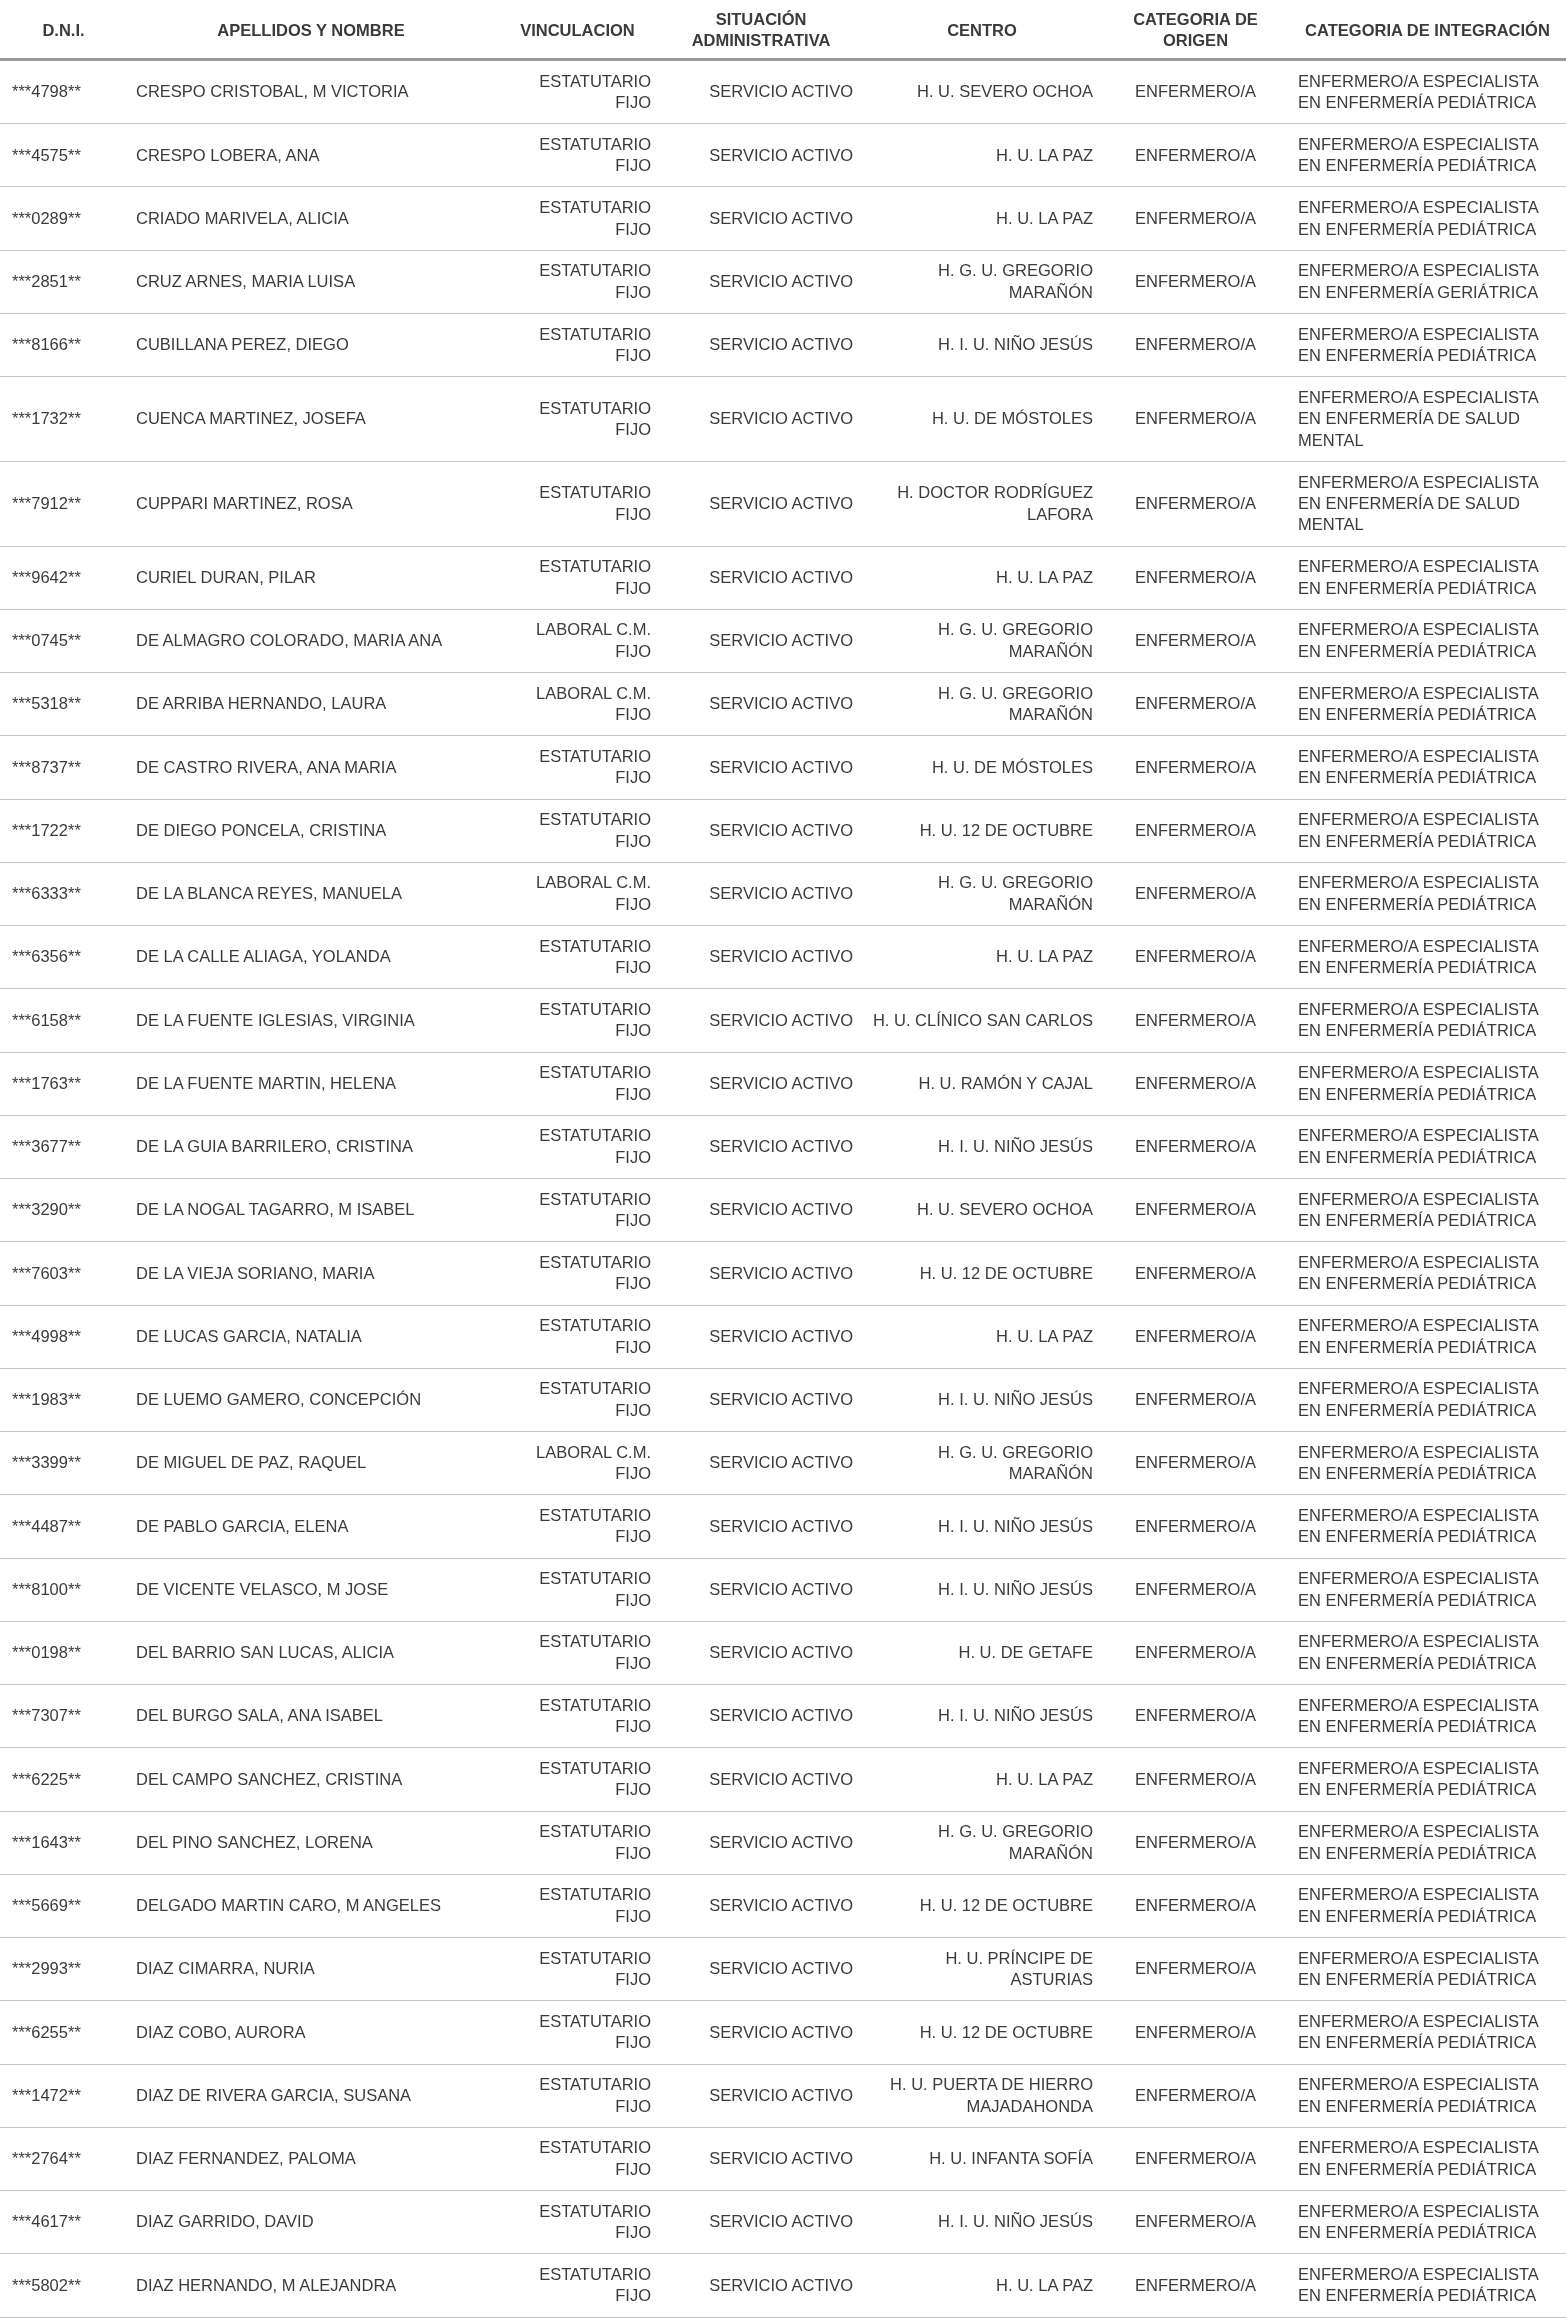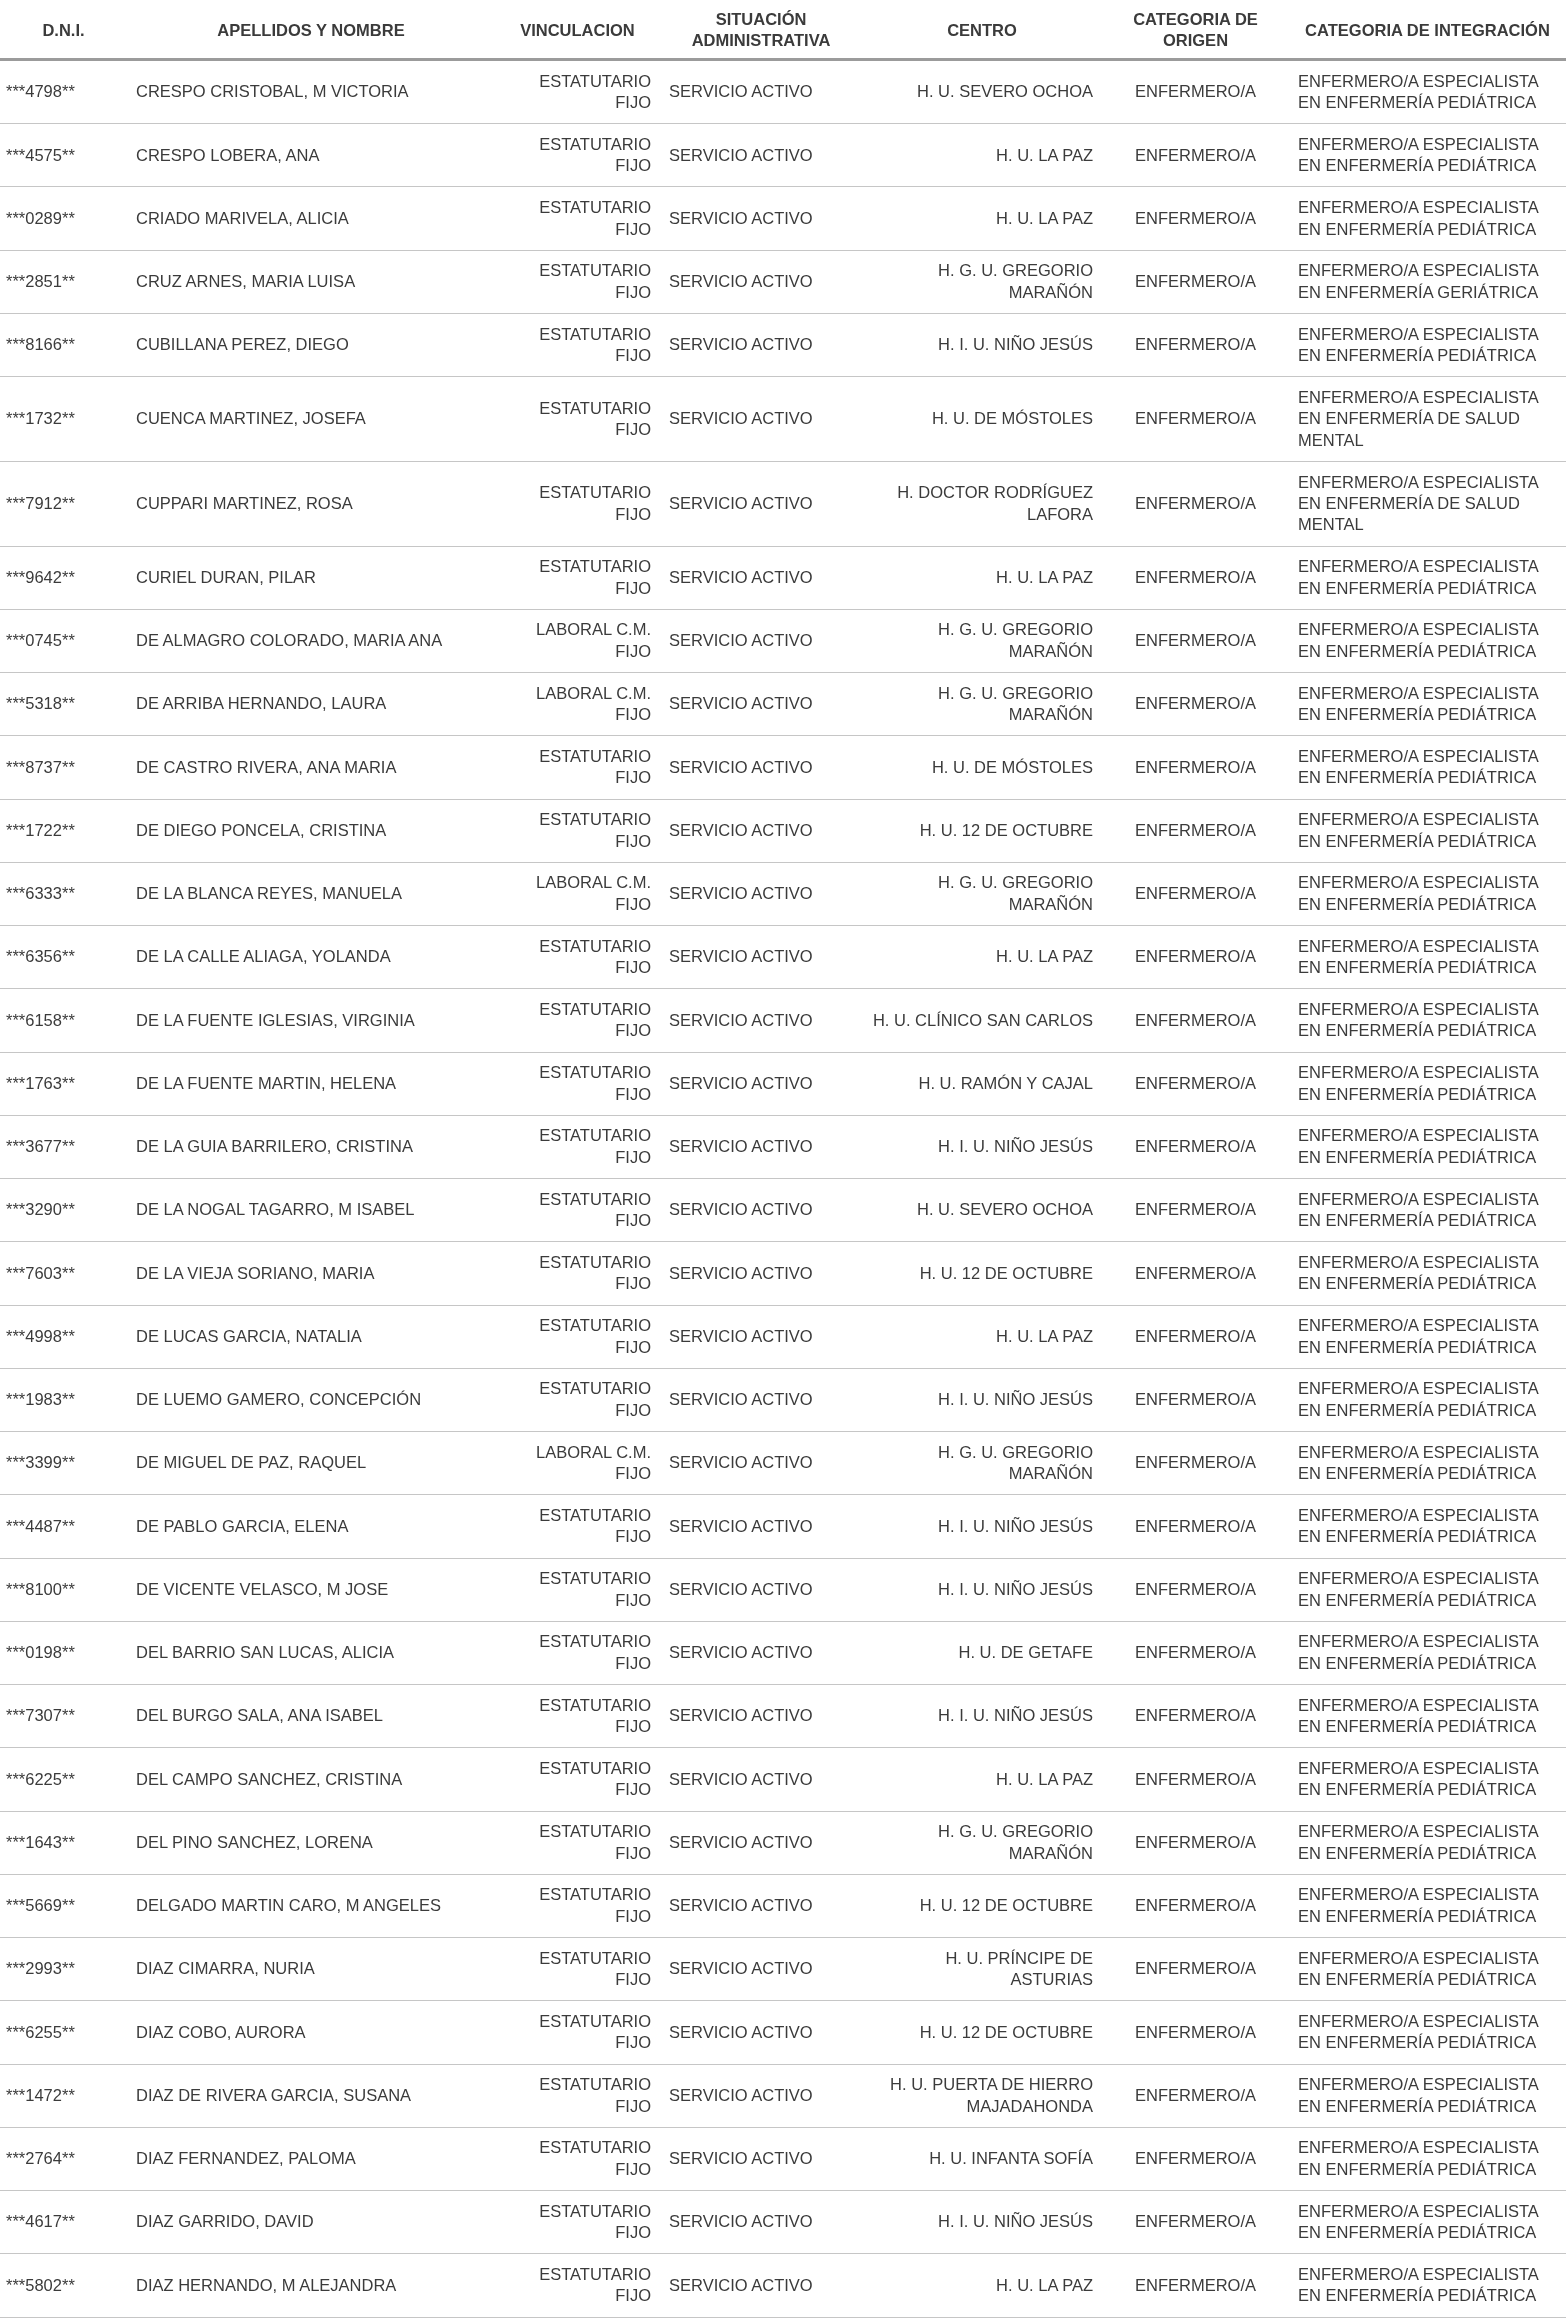--- a/index.html
+++ b/index.html
@@ -43,24 +43,24 @@
     color: #3b3b3b;
     font-size: 16.5px;
   }
   tbody td {
     vertical-align: middle;
     padding: 9.7px 9px;
     border-bottom: 1.5px solid #c6c6c6;
     color: #3b3b3b;
     word-wrap: break-word;
   }
-  td.col-dni         { text-align: left;  padding-left: 6px; }
+  td.col-dni         { text-align: left;  padding-left: 12px; }
   td.col-nombre      { text-align: left; }
   td.col-vinculacion { text-align: right; }
-  td.col-situacion   { text-align: left; }
+  td.col-situacion   { text-align: right; }
   td.col-centro      { text-align: right; }
   td.col-origen      { text-align: center; }
   td.col-integracion { text-align: left; }
 </style>
 </head>
 <body>
 
 <div class="page">
   <table class="roster">
     <colgroup>

